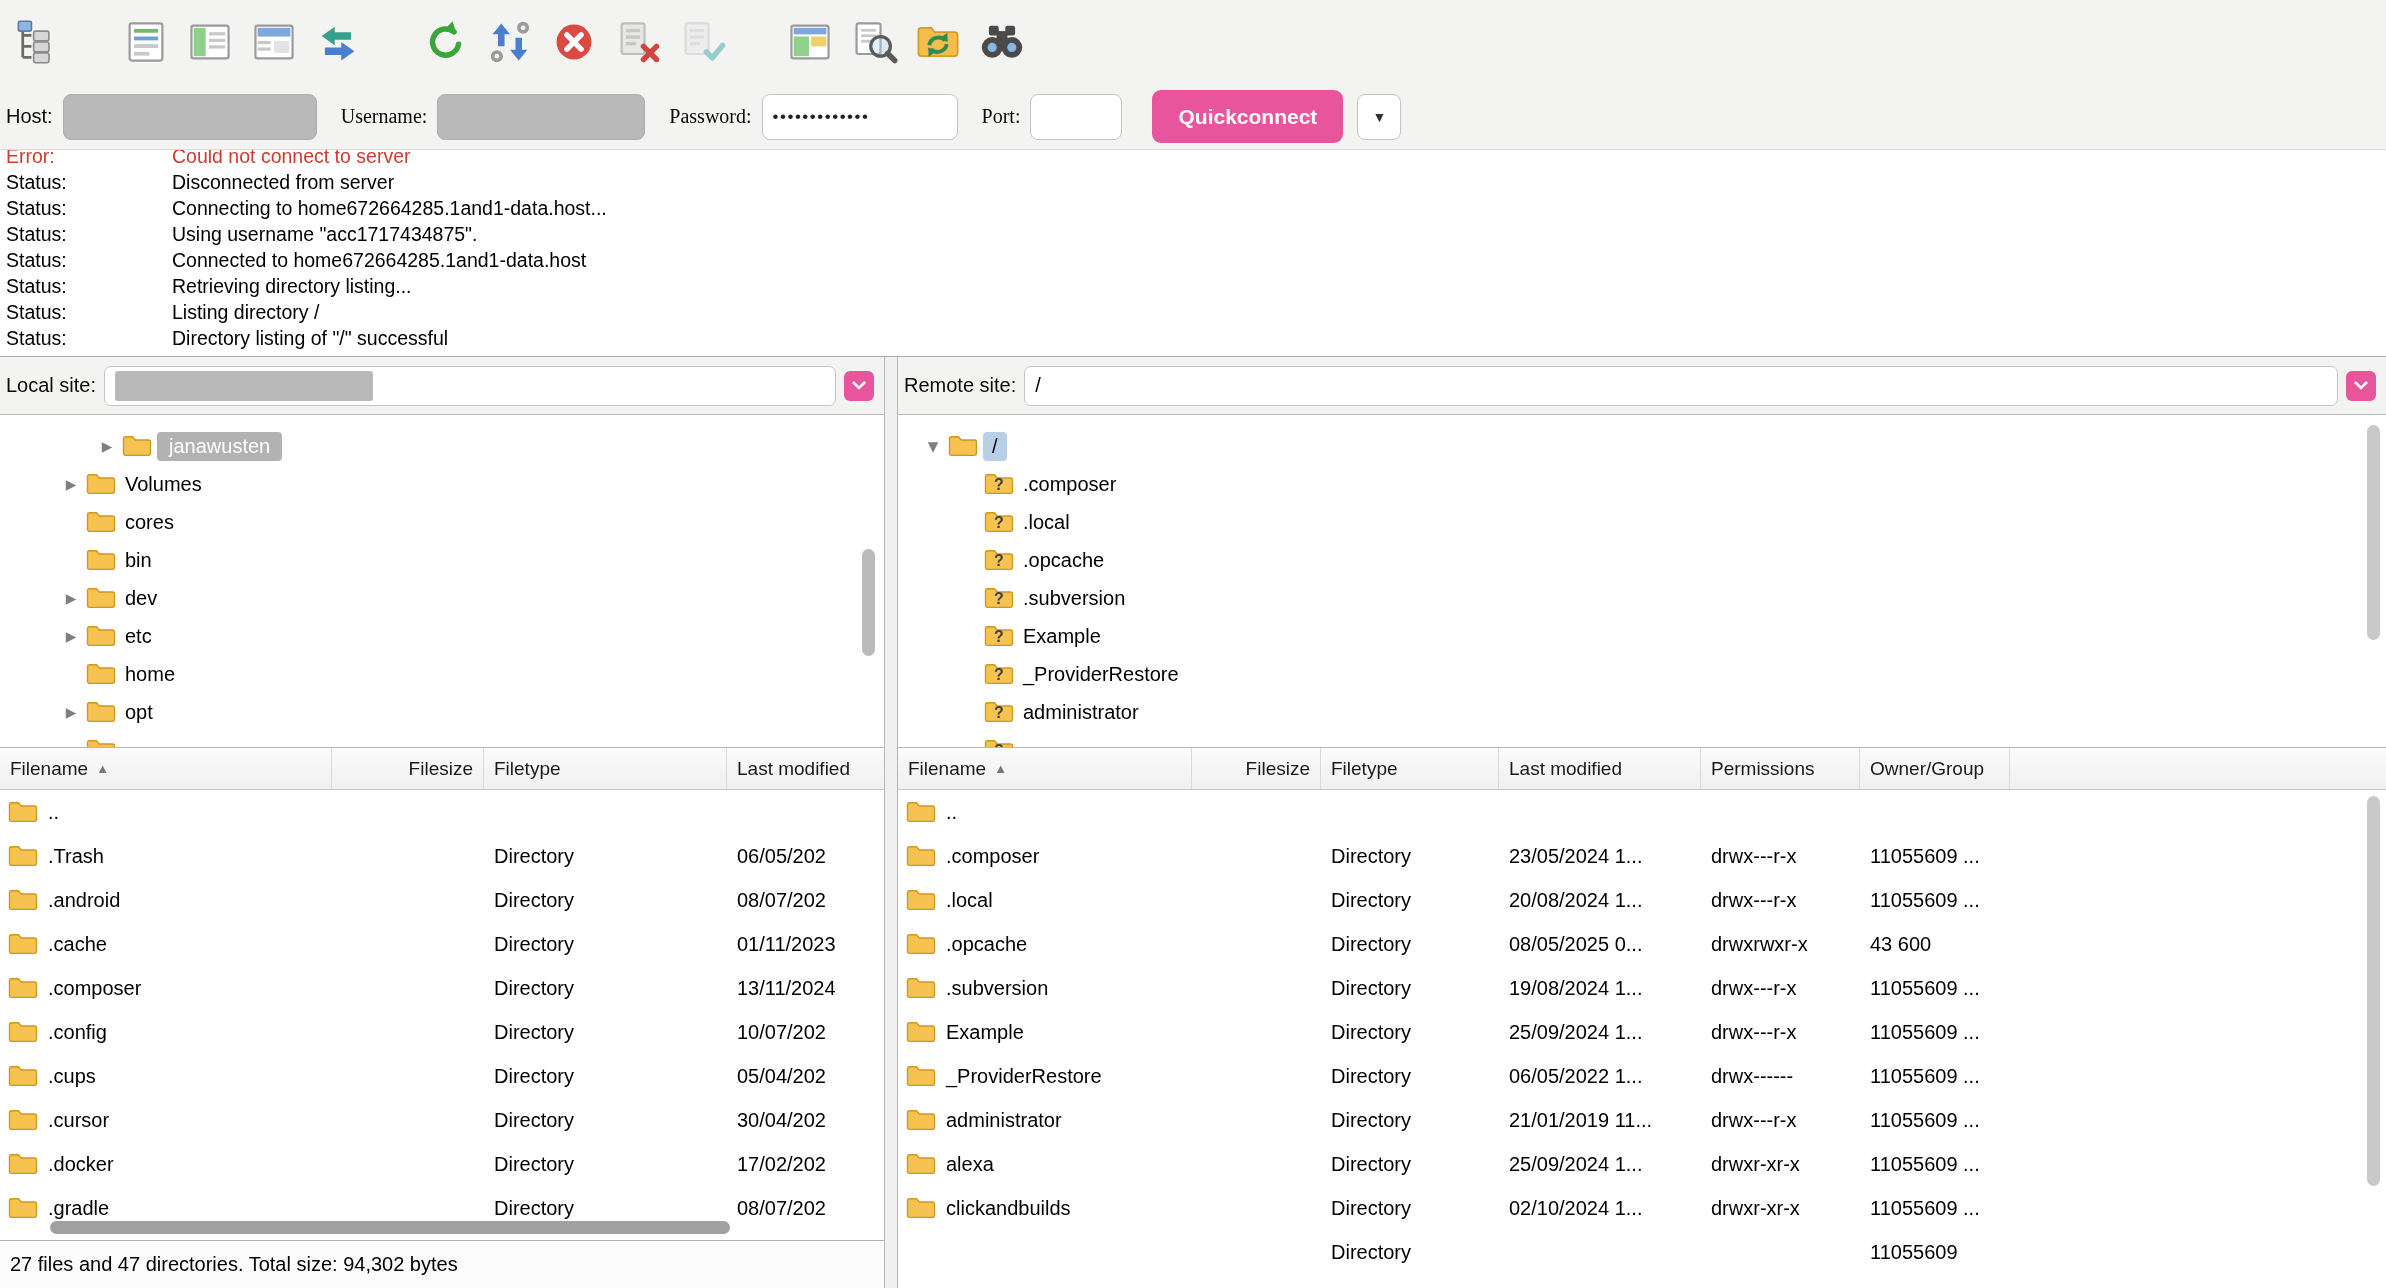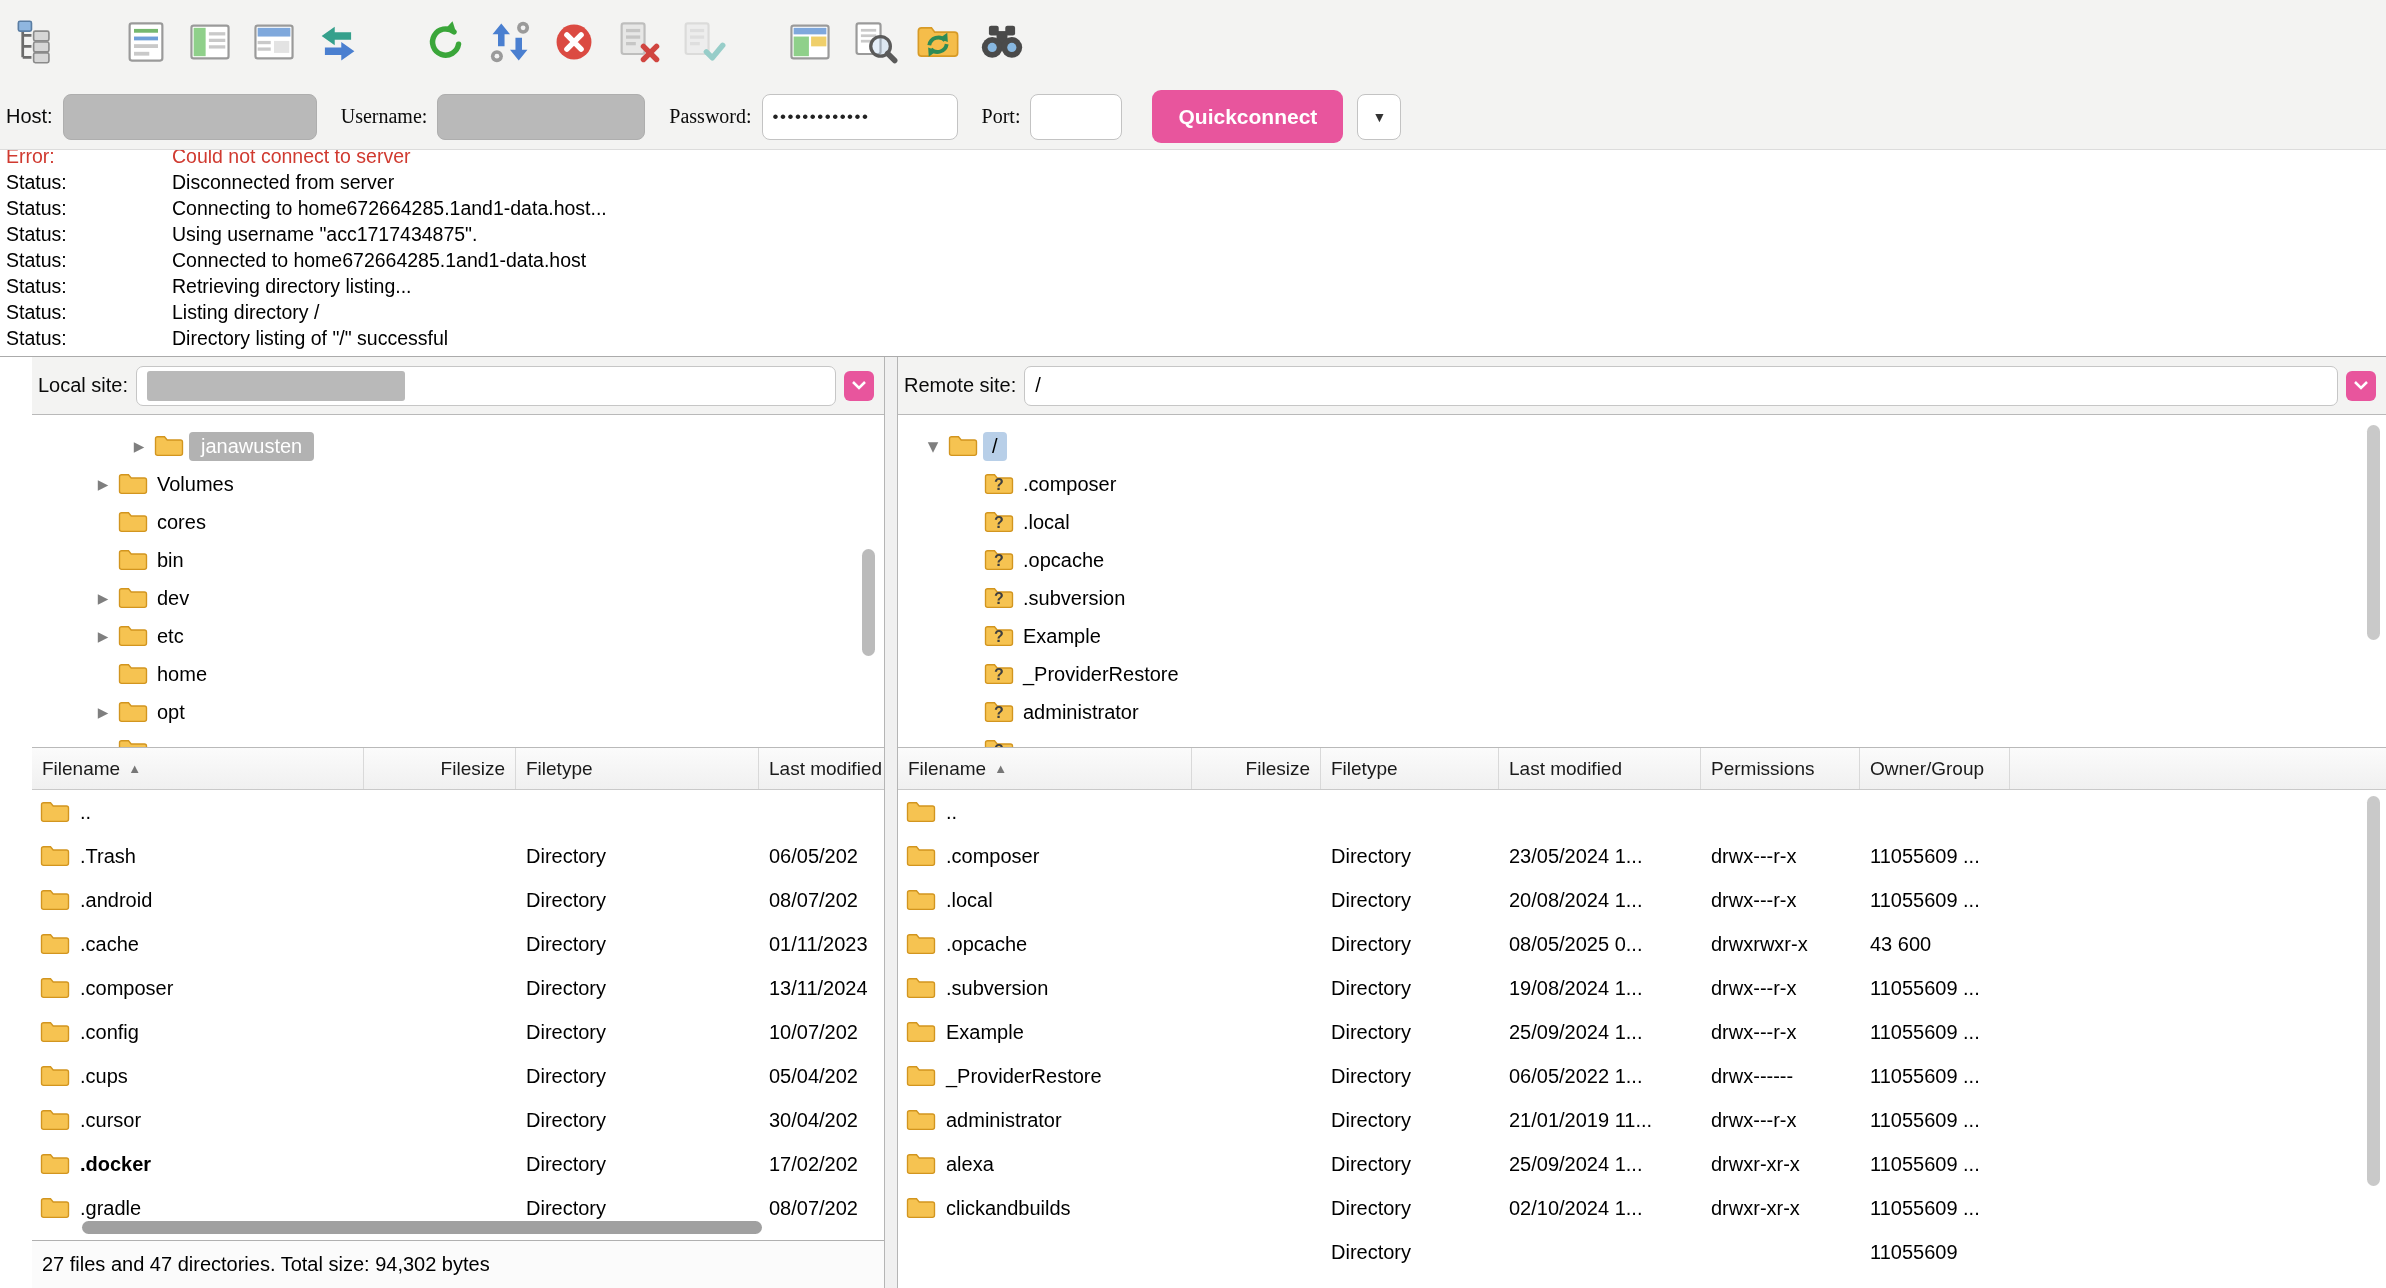--- a/index.html
+++ b/index.html
@@ -37,21 +37,21 @@
   
   .log { height:206px; flex:none; background:#fff; overflow:hidden; padding-left:6px; }
   .logline { display:flex; height:26px; line-height:26px; font-size:19.5px; color:#000; white-space:nowrap; }
   .logline:first-child { margin-top:-7px; }
   .logtype { width:166px; flex:none; }
   .logline.err .logtype, .logline.err .logmsg { color:#d03a30; }
 
   
   .panes { flex:1; display:flex; border-top:1px solid #ababab; min-height:0; }
   .pane { display:flex; flex-direction:column; min-width:0; }
-  .pane.local { width:884px; flex:none;padding-left:32px; }
+  .pane.local { width:884px; flex:none; }
   .pane.remote { flex:1; }
   .vsplit { width:14px; flex:none; background:#f0f0f0; border-left:1px solid #b5b5b5; border-right:1px solid #b5b5b5; }
 
   .sitebar { height:58px; flex:none; background:#f3f3f2; border-bottom:1px solid #b9b9b9; display:flex; align-items:center; padding:0 10px 0 6px; gap:8px; }
   .slabel { font-size:20px; color:#0a0a0a; white-space:nowrap; }
   .scombo { flex:1; height:40px; background:#fff; border:1px solid #c6c6c6; border-radius:7px; display:flex; align-items:center; padding:0 10px; font-size:20px; min-width:0; overflow:hidden; }
   .redact { width:258px; height:30px; background:#b9b9b9; border-radius:3px; flex:none; }
   .sval { font-size:20px; color:#000; }
   .sdrop { width:30px; height:30px; flex:none; background:#e8559d; border:none; border-radius:6px; display:flex; align-items:center; justify-content:center; }
 
@@ -515,21 +515,21 @@
                   <path d="M1 3.2 Q1 1.8 2.4 1.8 H7 L8.8 4 H17.6 Q19 4 19 5.4 V12.8 Q19 14.2 17.6 14.2 H2.4 Q1 14.2 1 12.8 Z" fill="#f6c351" stroke="#d2951f" stroke-width="0.9"></path>
                 </svg>
               </span>
               <span>.cursor</span>
             </div>
             <div class="cell right" style="width: 152px;"></div>
             <div class="cell" style="width: 243px;">Directory</div>
             <div class="cell" style="width: 210px;">30/04/202</div>
           </div>
           <div class="lrow">
-            <div class="cell namec" style="width: 332px; font-weight: bold;">
+            <div class="cell namec" style="width: 332px;">
               <span class="ficon">
                 <svg viewBox="0 0 20 16">
                   <path d="M1 3.2 Q1 1.8 2.4 1.8 H7 L8.8 4 H17.6 Q19 4 19 5.4 V12.8 Q19 14.2 17.6 14.2 H2.4 Q1 14.2 1 12.8 Z" fill="#f6c351" stroke="#d2951f" stroke-width="0.9"></path>
                 </svg>
               </span>
               <span>.docker</span>
             </div>
             <div class="cell right" style="width: 152px;"></div>
             <div class="cell" style="width: 243px;">Directory</div>
             <div class="cell" style="width: 210px;">17/02/202</div>

